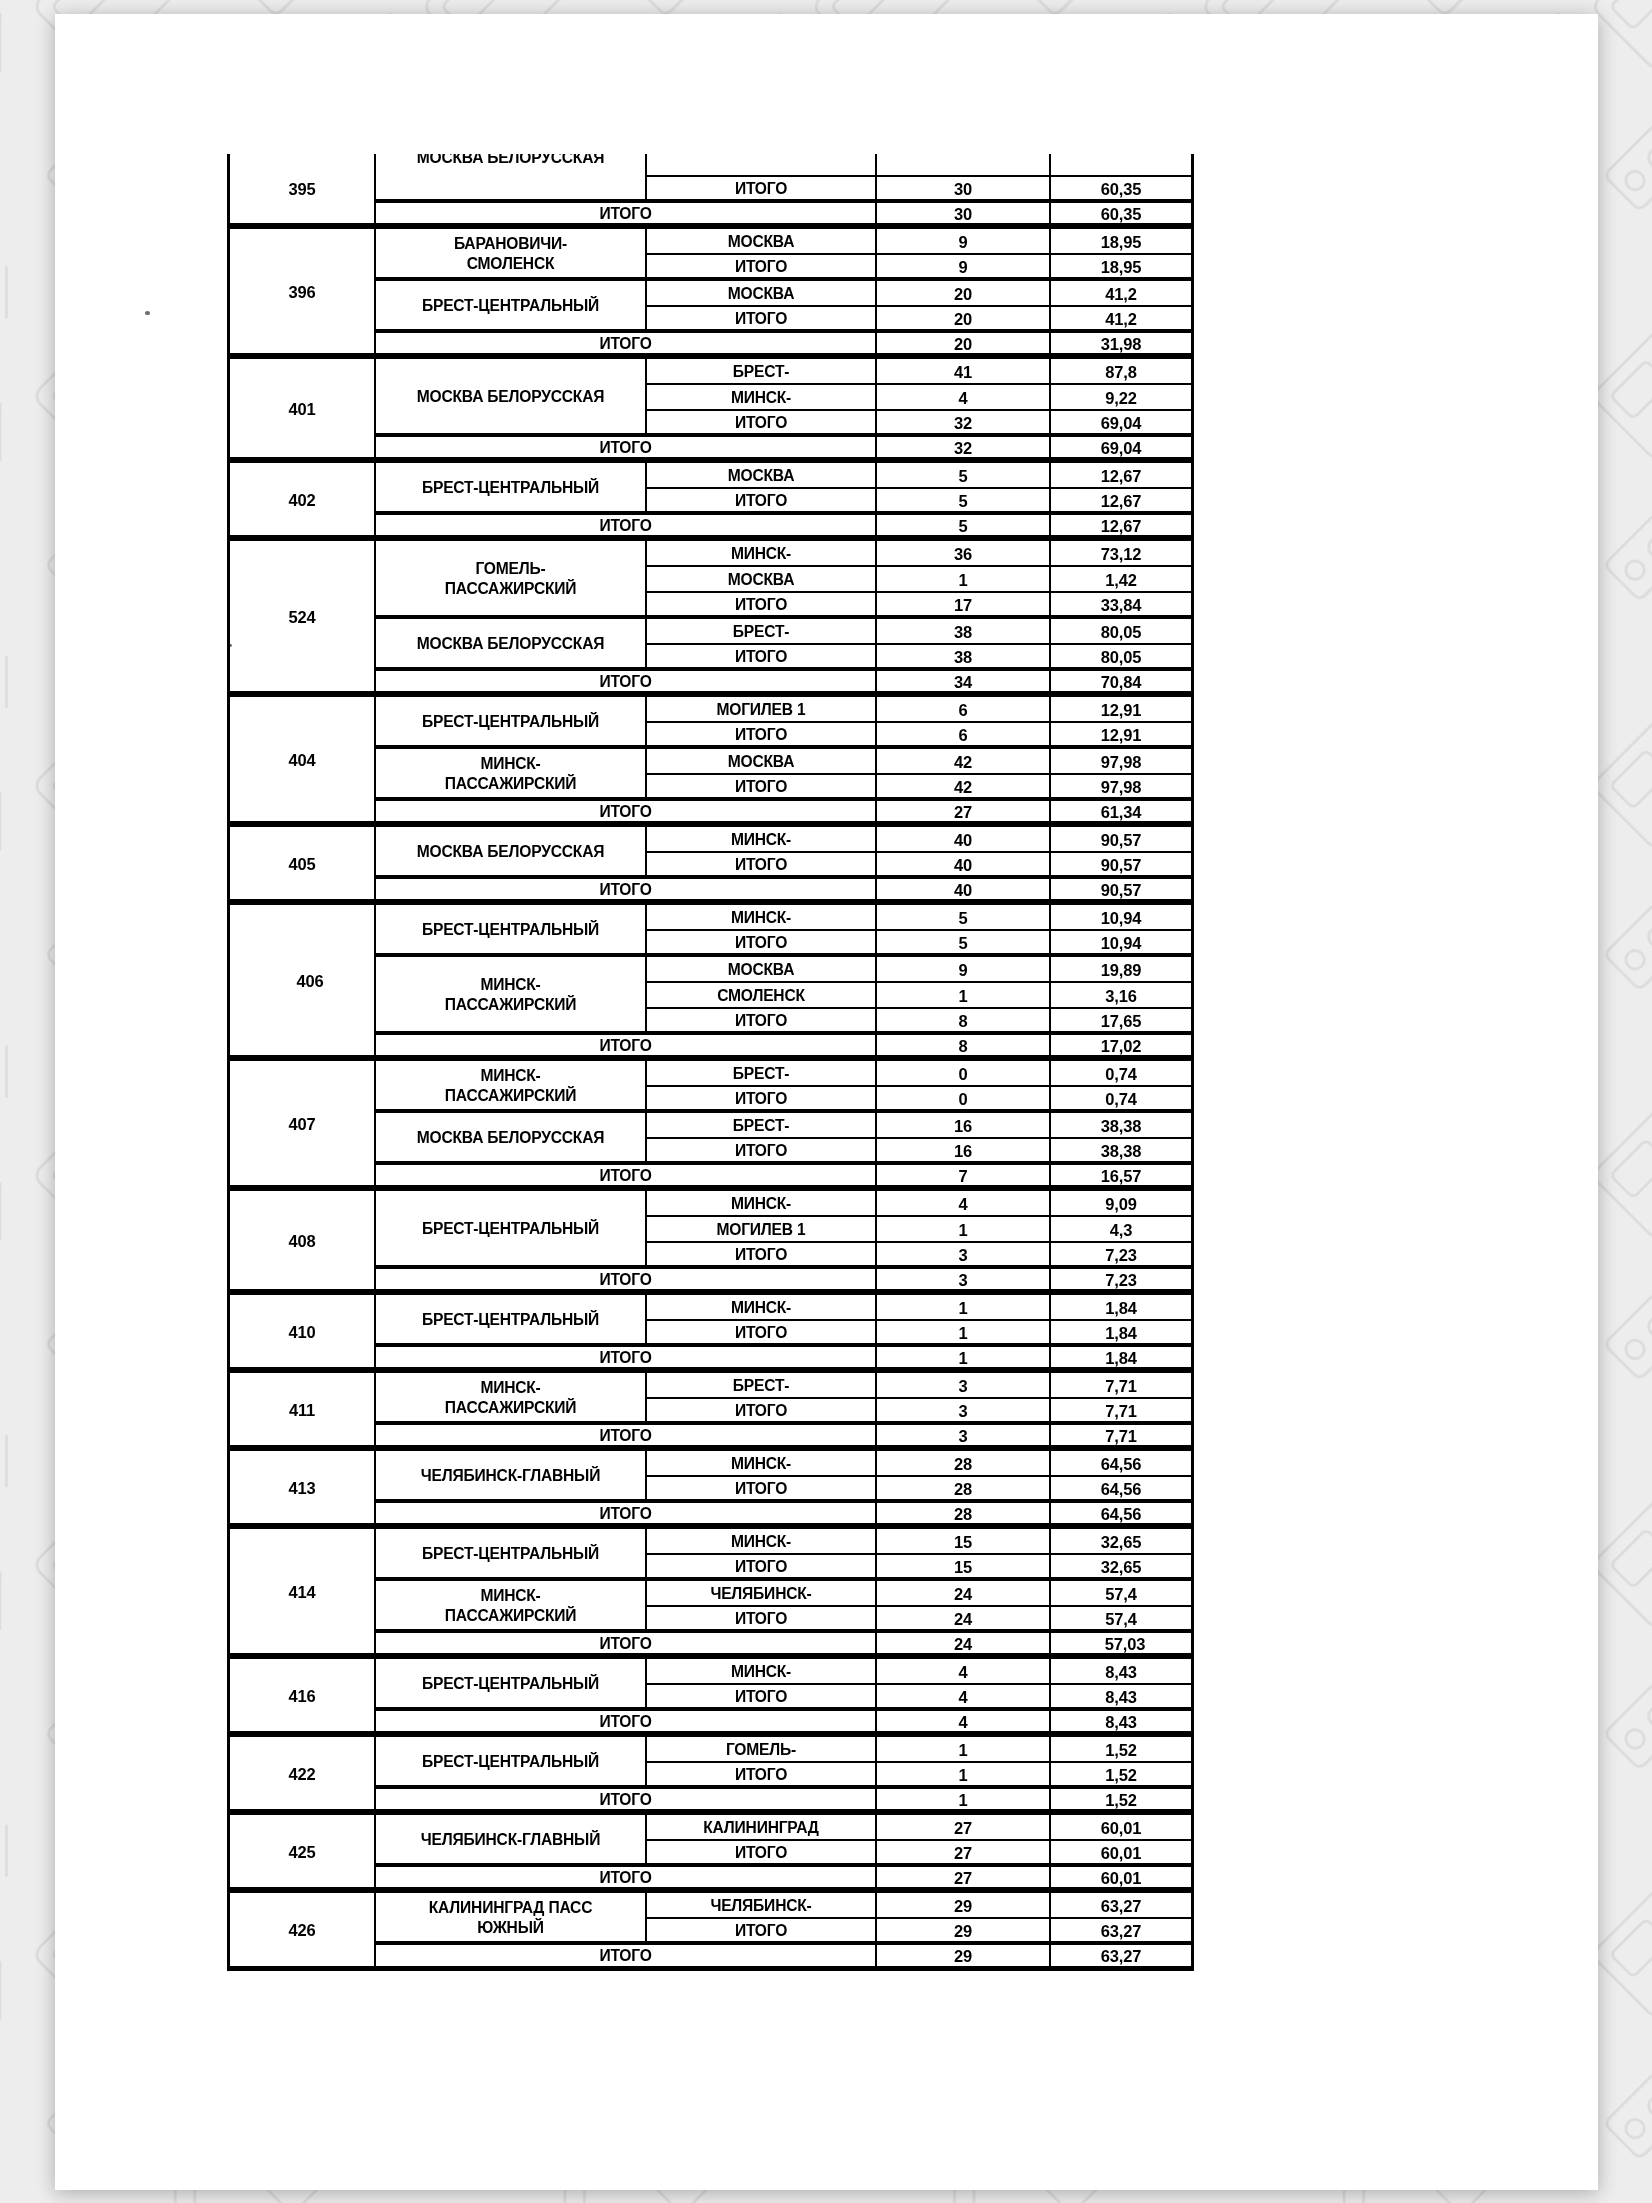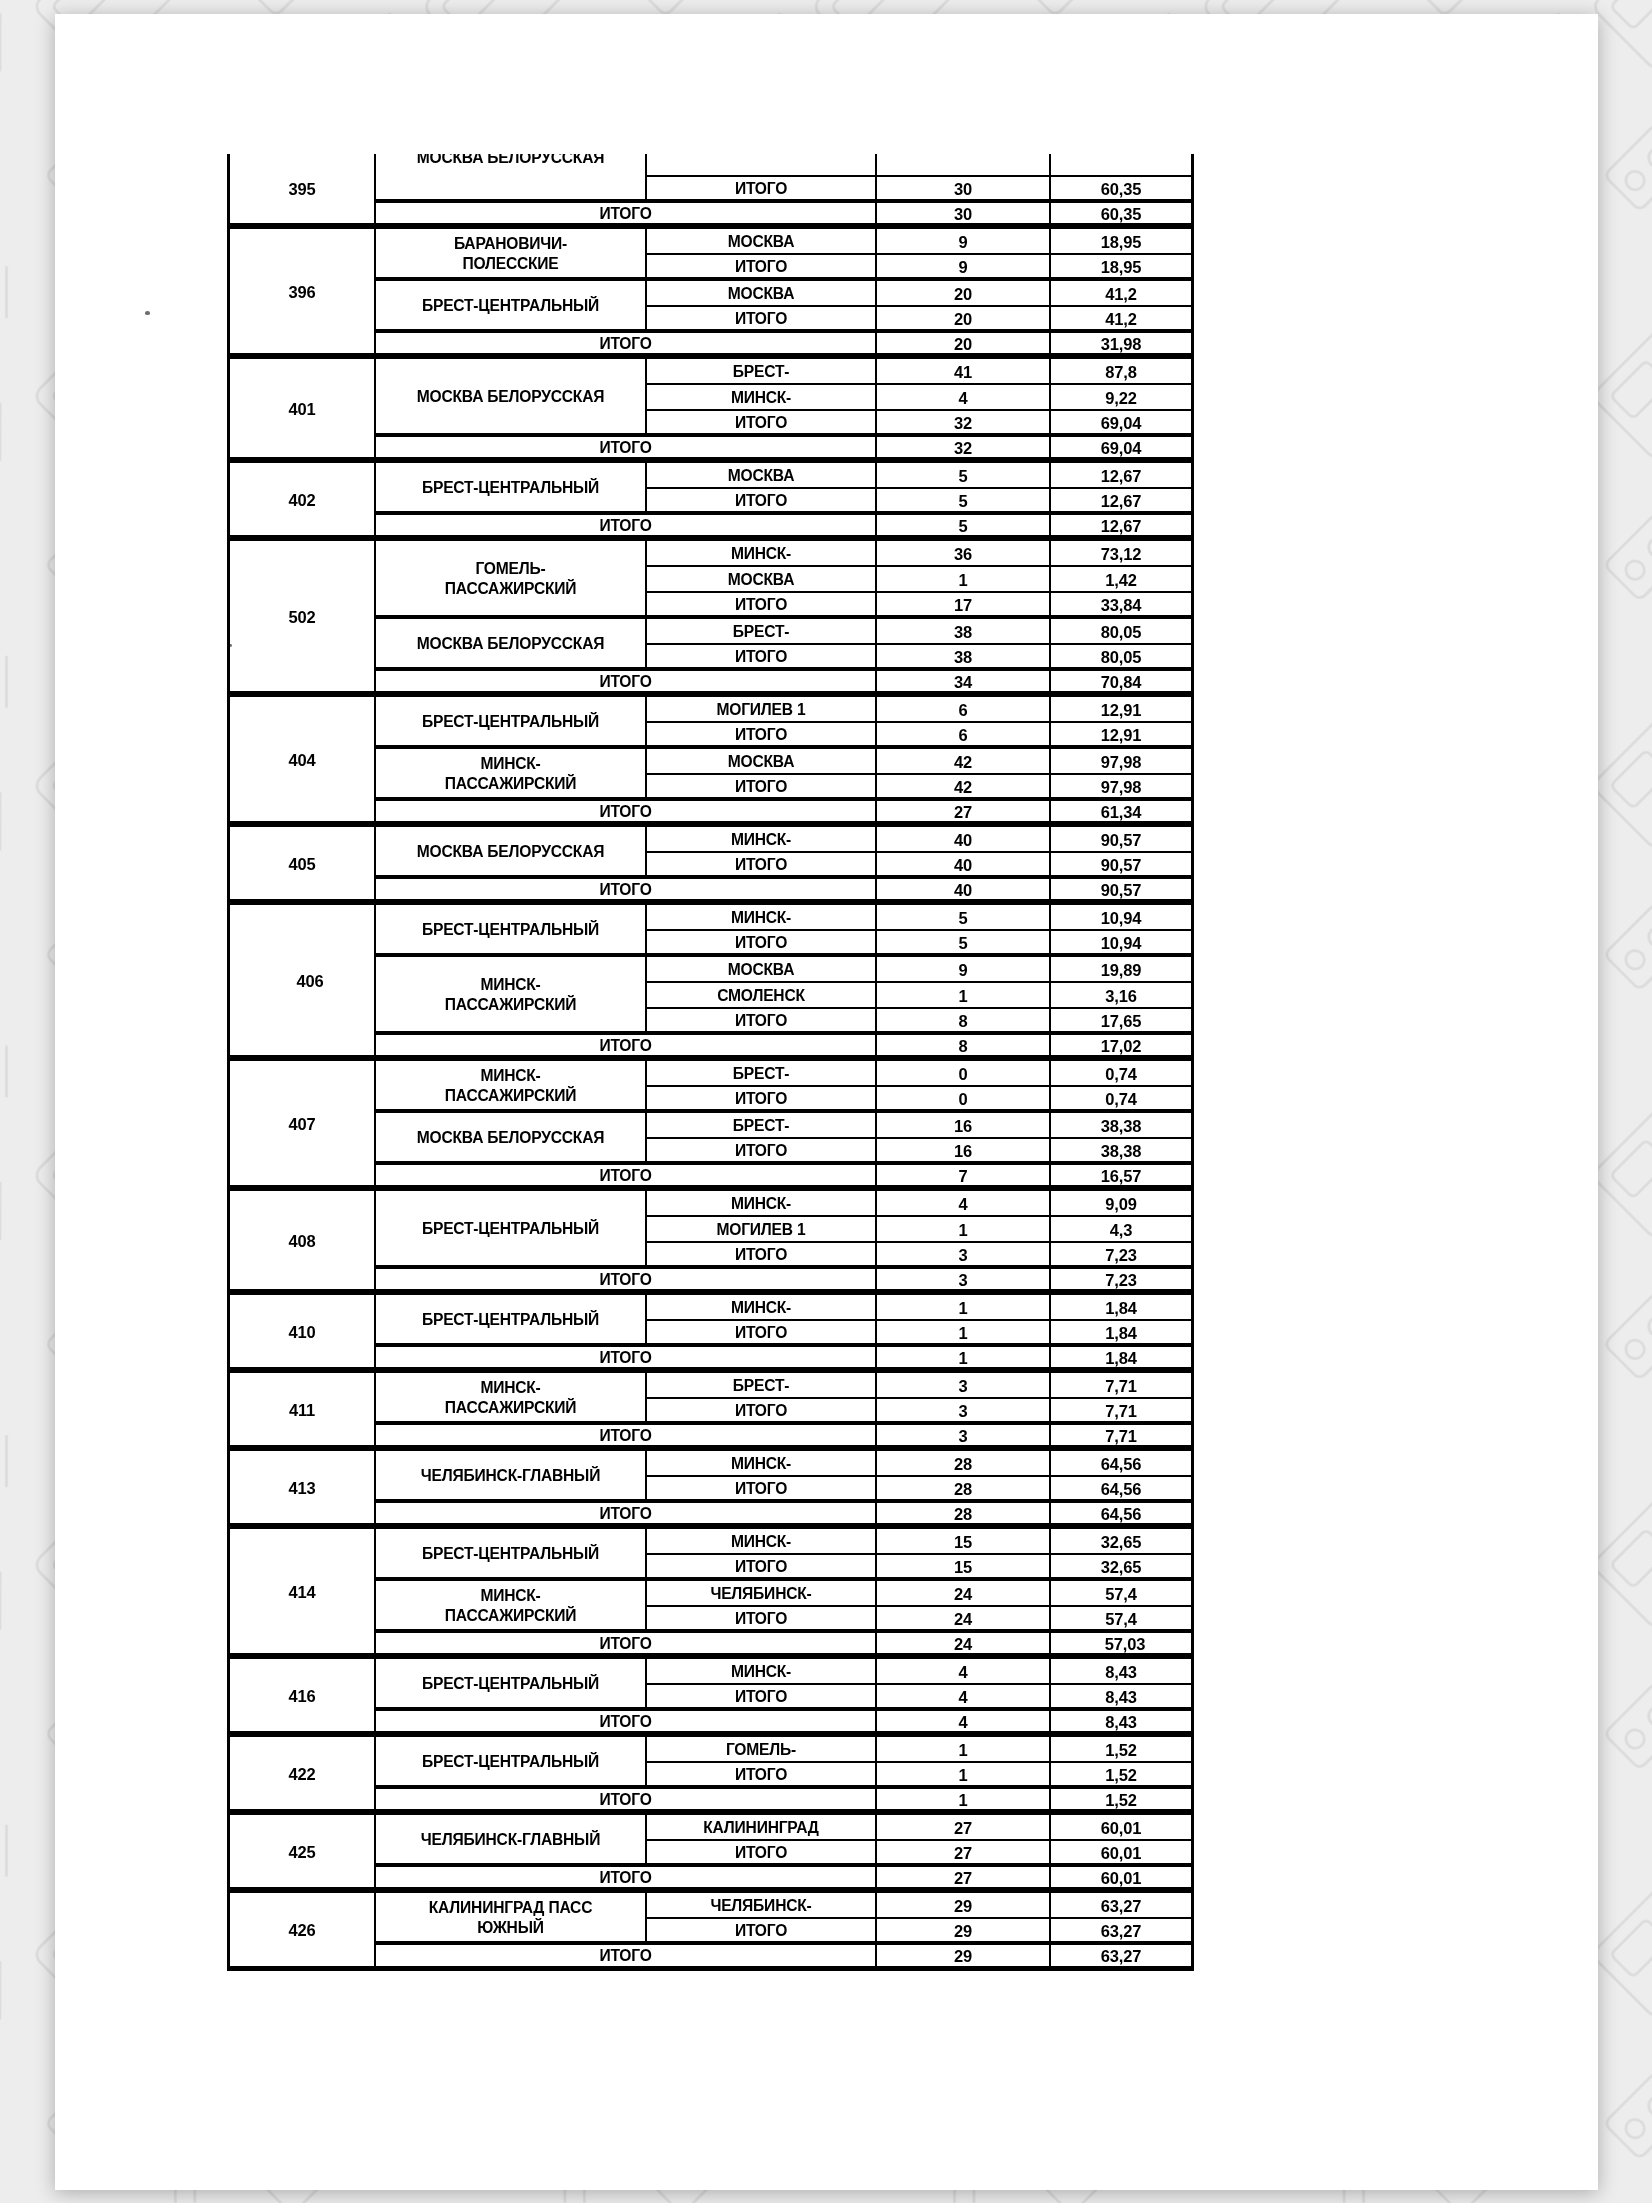--- a/index.html
+++ b/index.html
@@ -75,21 +75,21 @@
     <div class="cell bb-normal bR-outer" style="grid-area: 1 / 5 / span 1 / span 1;"><span></span></div>
     <div class="cell c-station bb-station clipped" style="grid-area: 1 / 2 / span 2 / span 1;"><span>МОСКВА БЕЛОРУССКАЯ</span></div>
     <div class="cell c-dest bb-station" style="grid-area: 2 / 3 / span 1 / span 1;"><span>ИТОГО</span></div>
     <div class="cell c-count bb-station" style="grid-area: 2 / 4 / span 1 / span 1;"><span>30</span></div>
     <div class="cell c-val bR-outer bb-station" style="grid-area: 2 / 5 / span 1 / span 1;"><span>60,35</span></div>
     <div class="cell c-total bb-group" style="grid-area: 3 / 2 / span 1 / span 2;"><span>ИТОГО</span></div>
     <div class="cell c-count bb-group" style="grid-area: 3 / 4 / span 1 / span 1;"><span>30</span></div>
     <div class="cell c-val bR-outer bb-group" style="grid-area: 3 / 5 / span 1 / span 1;"><span>60,35</span></div>
     <div class="cell c-num b-left bb-group" style="grid-area: 4 / 1 / span 5 / span 1;"><span>396</span></div>
     <div class="cell c-station bb-station" style="grid-area: 4 / 2 / span 2 / span 1;"><span>БАРАНОВИЧИ-
-ПОЛЕССКИЕ</span></div>
+СМОЛЕНСК</span></div>
     <div class="cell c-dest bb-normal" style="grid-area: 4 / 3 / span 1 / span 1;"><span>МОСКВА</span></div>
     <div class="cell c-count bb-normal" style="grid-area: 4 / 4 / span 1 / span 1;"><span>9</span></div>
     <div class="cell c-val bR-outer bb-normal" style="grid-area: 4 / 5 / span 1 / span 1;"><span>18,95</span></div>
     <div class="cell c-dest bb-station" style="grid-area: 5 / 3 / span 1 / span 1;"><span>ИТОГО</span></div>
     <div class="cell c-count bb-station" style="grid-area: 5 / 4 / span 1 / span 1;"><span>9</span></div>
     <div class="cell c-val bR-outer bb-station" style="grid-area: 5 / 5 / span 1 / span 1;"><span>18,95</span></div>
     <div class="cell c-station bb-station" style="grid-area: 6 / 2 / span 2 / span 1;"><span>БРЕСТ-ЦЕНТРАЛЬНЫЙ</span></div>
     <div class="cell c-dest bb-normal" style="grid-area: 6 / 3 / span 1 / span 1;"><span>МОСКВА</span></div>
     <div class="cell c-count bb-normal" style="grid-area: 6 / 4 / span 1 / span 1;"><span>20</span></div>
     <div class="cell c-val bR-outer bb-normal" style="grid-area: 6 / 5 / span 1 / span 1;"><span>41,2</span></div>
@@ -117,21 +117,21 @@
     <div class="cell c-station bb-station" style="grid-area: 13 / 2 / span 2 / span 1;"><span>БРЕСТ-ЦЕНТРАЛЬНЫЙ</span></div>
     <div class="cell c-dest bb-normal" style="grid-area: 13 / 3 / span 1 / span 1;"><span>МОСКВА</span></div>
     <div class="cell c-count bb-normal" style="grid-area: 13 / 4 / span 1 / span 1;"><span>5</span></div>
     <div class="cell c-val bR-outer bb-normal" style="grid-area: 13 / 5 / span 1 / span 1;"><span>12,67</span></div>
     <div class="cell c-dest bb-station" style="grid-area: 14 / 3 / span 1 / span 1;"><span>ИТОГО</span></div>
     <div class="cell c-count bb-station" style="grid-area: 14 / 4 / span 1 / span 1;"><span>5</span></div>
     <div class="cell c-val bR-outer bb-station" style="grid-area: 14 / 5 / span 1 / span 1;"><span>12,67</span></div>
     <div class="cell c-total bb-group" style="grid-area: 15 / 2 / span 1 / span 2;"><span>ИТОГО</span></div>
     <div class="cell c-count bb-group" style="grid-area: 15 / 4 / span 1 / span 1;"><span>5</span></div>
     <div class="cell c-val bR-outer bb-group" style="grid-area: 15 / 5 / span 1 / span 1;"><span>12,67</span></div>
-    <div class="cell c-num b-left bb-group" style="grid-area: 16 / 1 / span 6 / span 1;"><span>502</span></div>
+    <div class="cell c-num b-left bb-group" style="grid-area: 16 / 1 / span 6 / span 1;"><span>524</span></div>
     <div class="cell c-station bb-station" style="grid-area: 16 / 2 / span 3 / span 1;"><span>ГОМЕЛЬ-
 ПАССАЖИРСКИЙ</span></div>
     <div class="cell c-dest bb-normal" style="grid-area: 16 / 3 / span 1 / span 1;"><span>МИНСК-</span></div>
     <div class="cell c-count bb-normal" style="grid-area: 16 / 4 / span 1 / span 1;"><span>36</span></div>
     <div class="cell c-val bR-outer bb-normal" style="grid-area: 16 / 5 / span 1 / span 1;"><span>73,12</span></div>
     <div class="cell c-dest bb-normal" style="grid-area: 17 / 3 / span 1 / span 1;"><span>МОСКВА</span></div>
     <div class="cell c-count bb-normal" style="grid-area: 17 / 4 / span 1 / span 1;"><span>1</span></div>
     <div class="cell c-val bR-outer bb-normal" style="grid-area: 17 / 5 / span 1 / span 1;"><span>1,42</span></div>
     <div class="cell c-dest bb-station" style="grid-area: 18 / 3 / span 1 / span 1;"><span>ИТОГО</span></div>
     <div class="cell c-count bb-station" style="grid-area: 18 / 4 / span 1 / span 1; align-items: flex-end;"><span>17</span></div>

